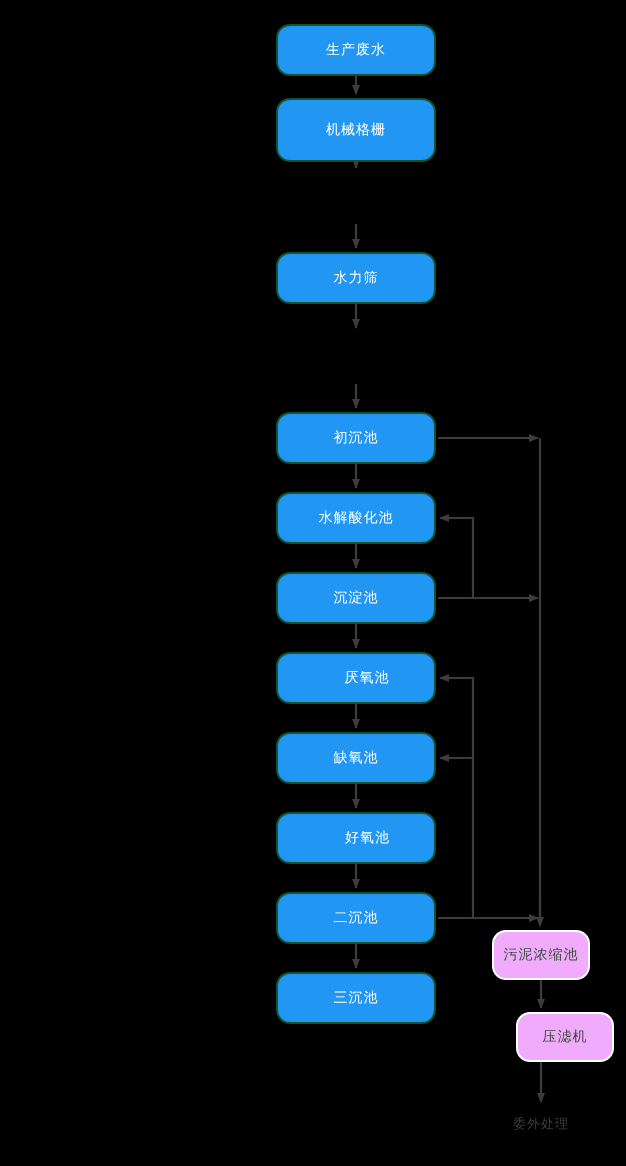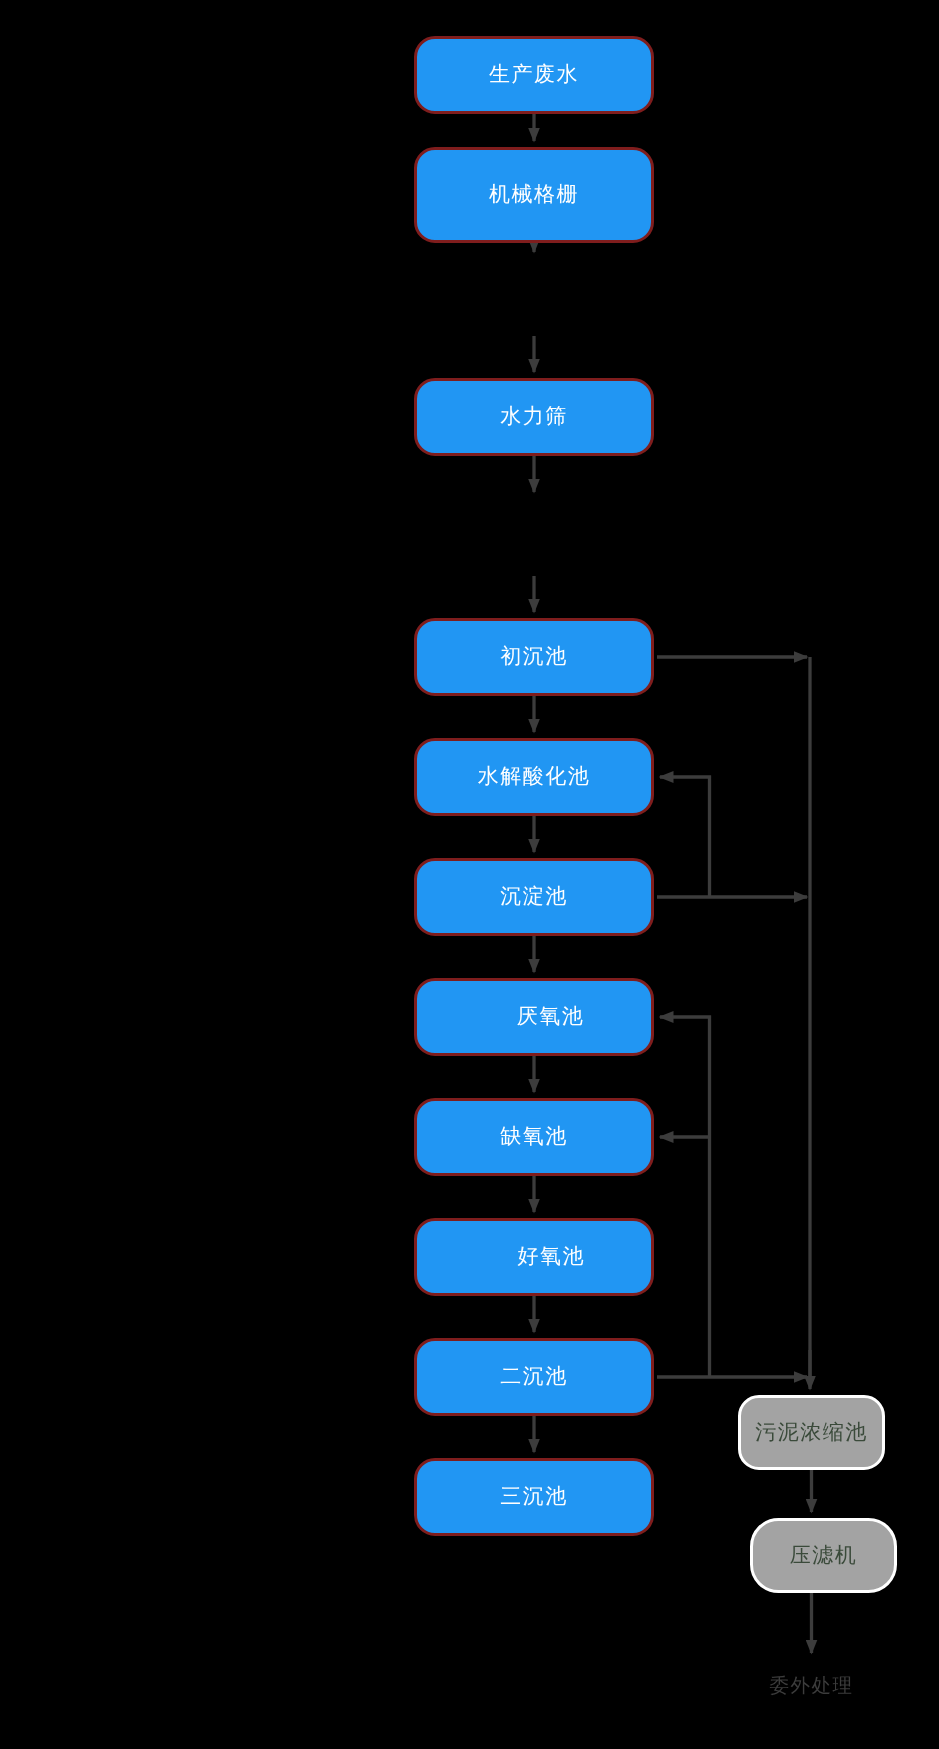--- a/index.html
+++ b/index.html
@@ -21,25 +21,25 @@
     display: flex;
     align-items: center;
     justify-content: center;
     border-radius: 14px;
     font-size: 14px;
     letter-spacing: 1px;
     user-select: none;
   }
   .node.blue {
     background: #2196F3;
-    border: 2px solid #7f1d1d;
+    border: 2px solid #14532d;
     color: #FFFFFF;
   }
   .node.green {
-    background: #a3a3a3;
+    background: #f0abfc;
     border: 2px solid #FFFFFF;
     color: #3A4A3A;
   }
   .plain-label {
     position: absolute;
     font-size: 13px;
     letter-spacing: 1px;
     color: #3C3C3C;
     white-space: nowrap;
     user-select: none;
@@ -130,19 +130,19 @@
   <div class="node blue" style="left: 276px; top: 892px; width: 160px; height: 52px;">
       <span>二沉池</span>
     </div>
   <div class="node blue" style="left: 276px; top: 972px; width: 160px; height: 52px;">
       <span>三沉池</span>
     </div>
 
   <div class="node green" style="left: 492px; top: 930px; width: 98px; height: 50px;">
       <span>污泥浓缩池</span>
     </div>
-  <div class="node green" style="left: 500px; top: 1012px; width: 98px; height: 50px; border-radius: 19px;">
+  <div class="node green" style="left: 516px; top: 1012px; width: 98px; height: 50px;">
       <span>压滤机</span>
     </div>
 
   <div class="plain-label" style="left: 541px; top: 1124px; transform: translate(-50%, -50%);"><span>委外处理</span></div>
 
 </div>
 
 </body></html>

